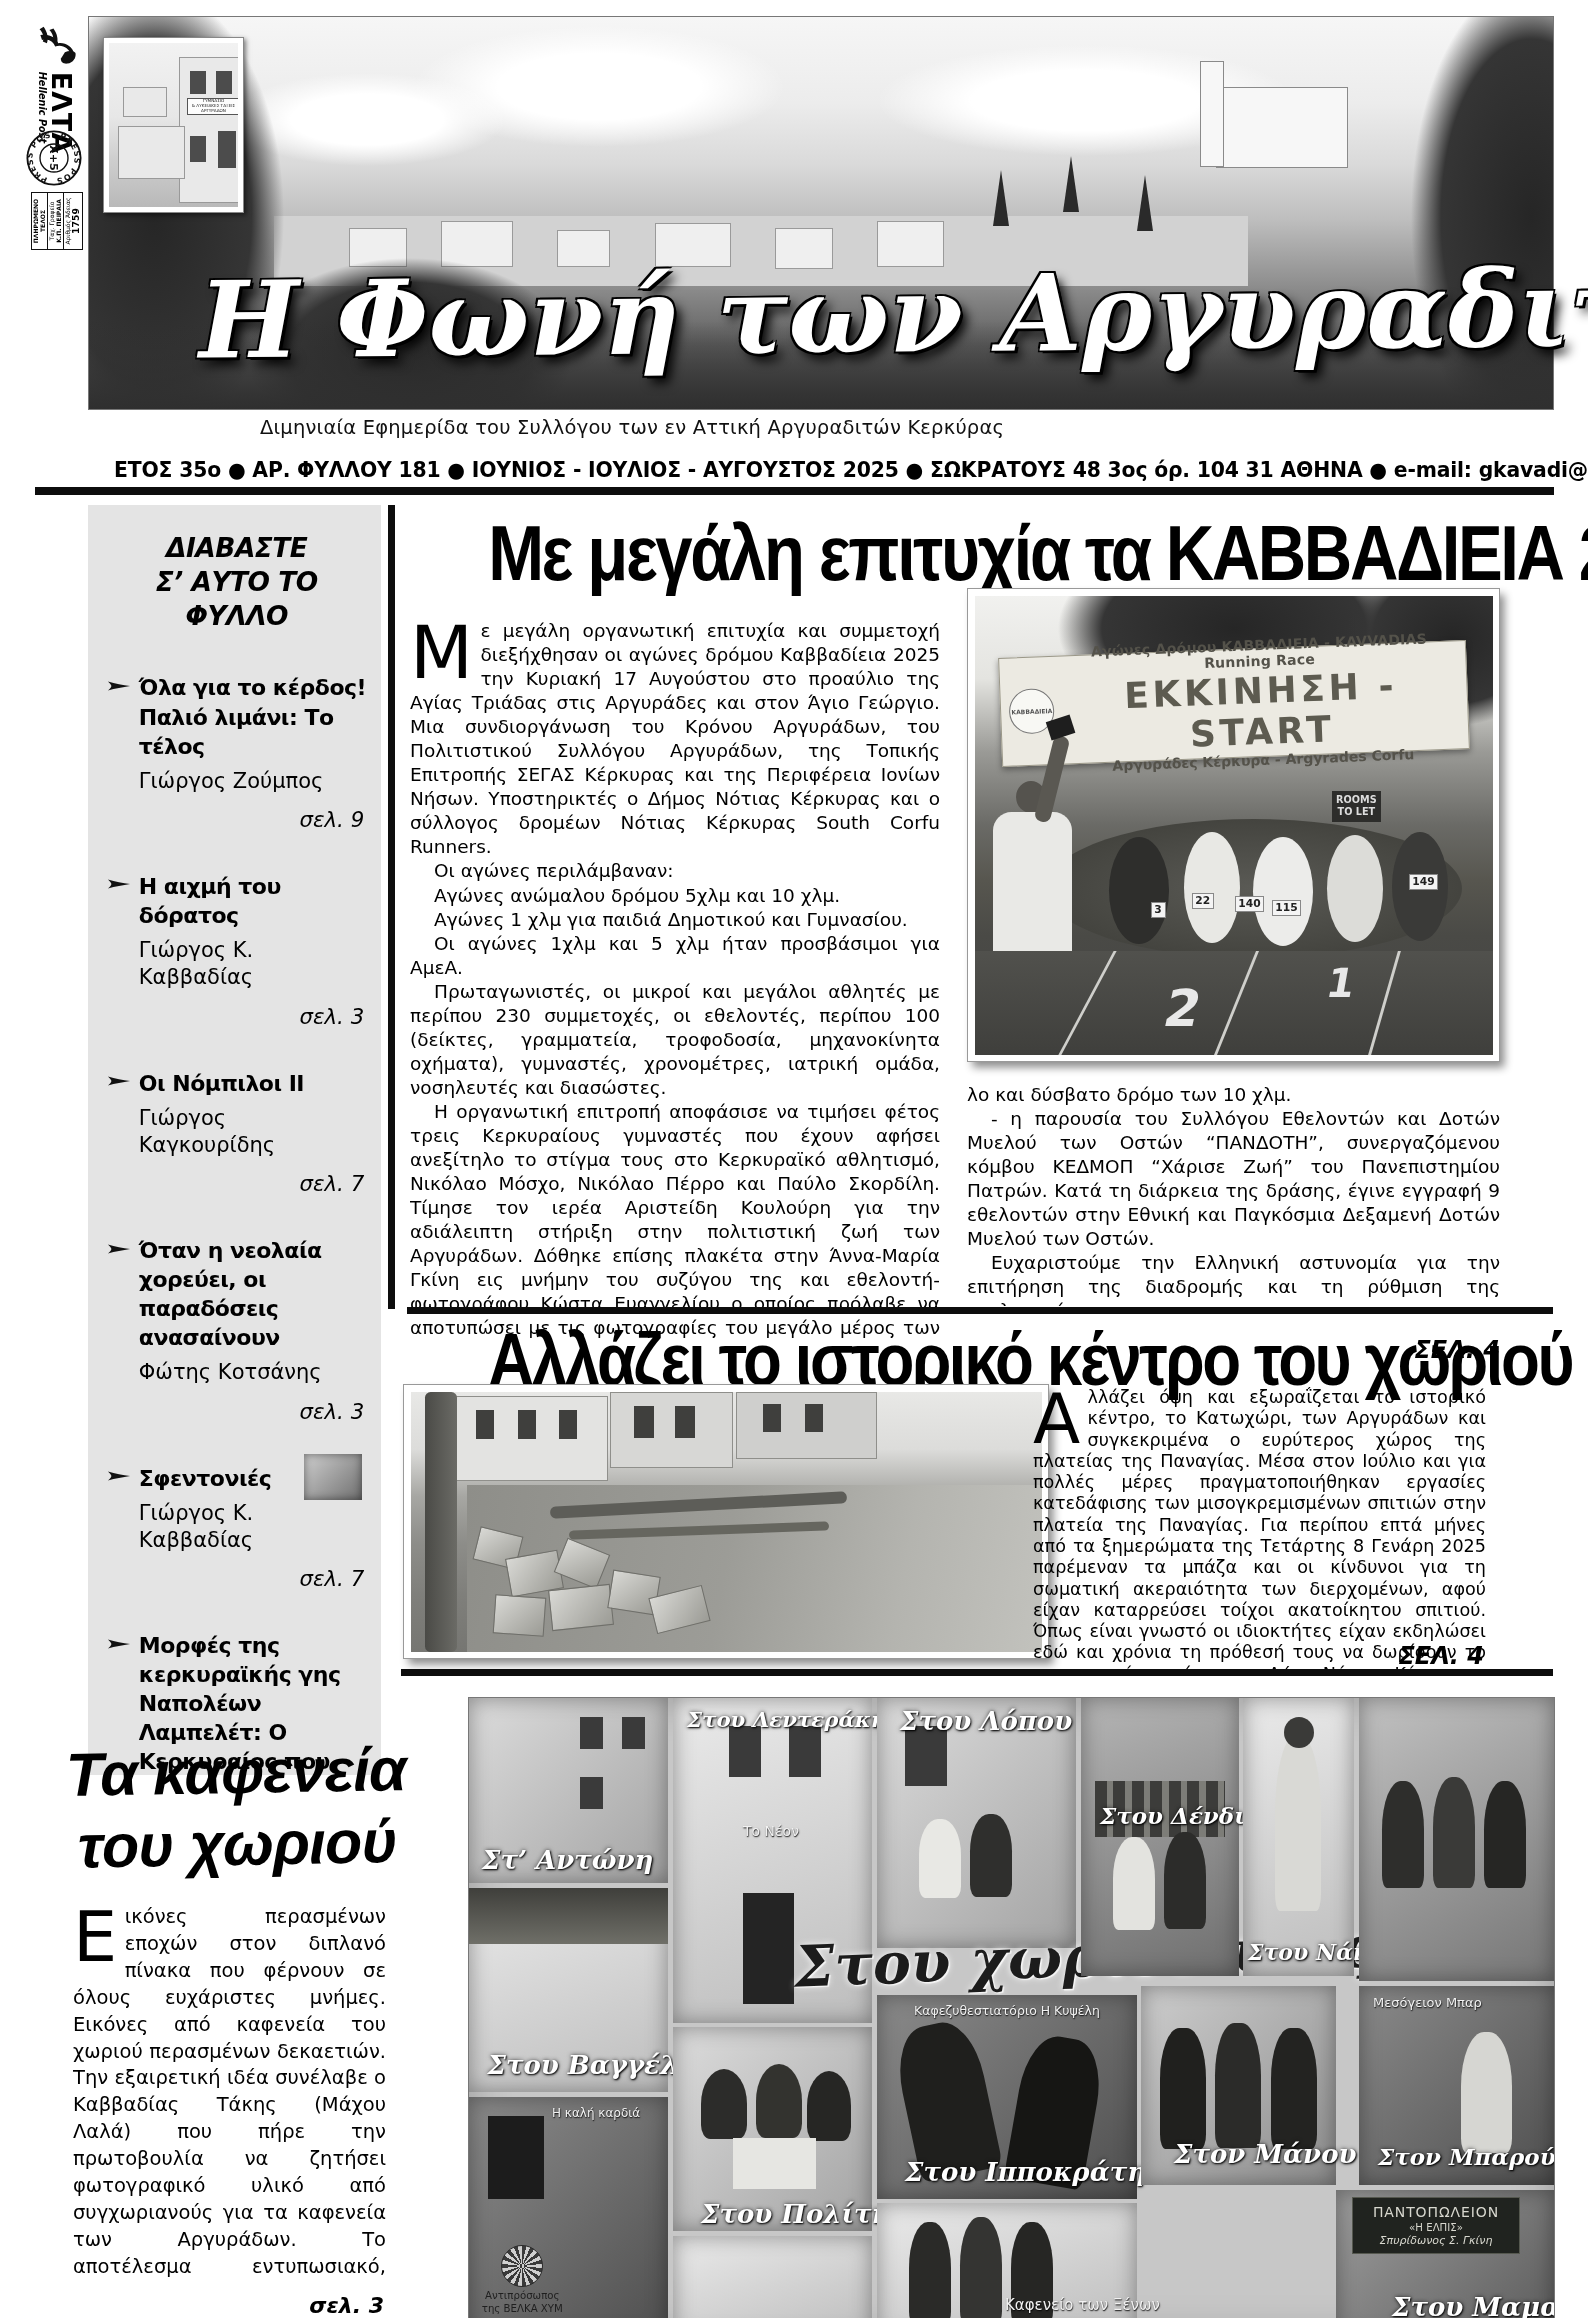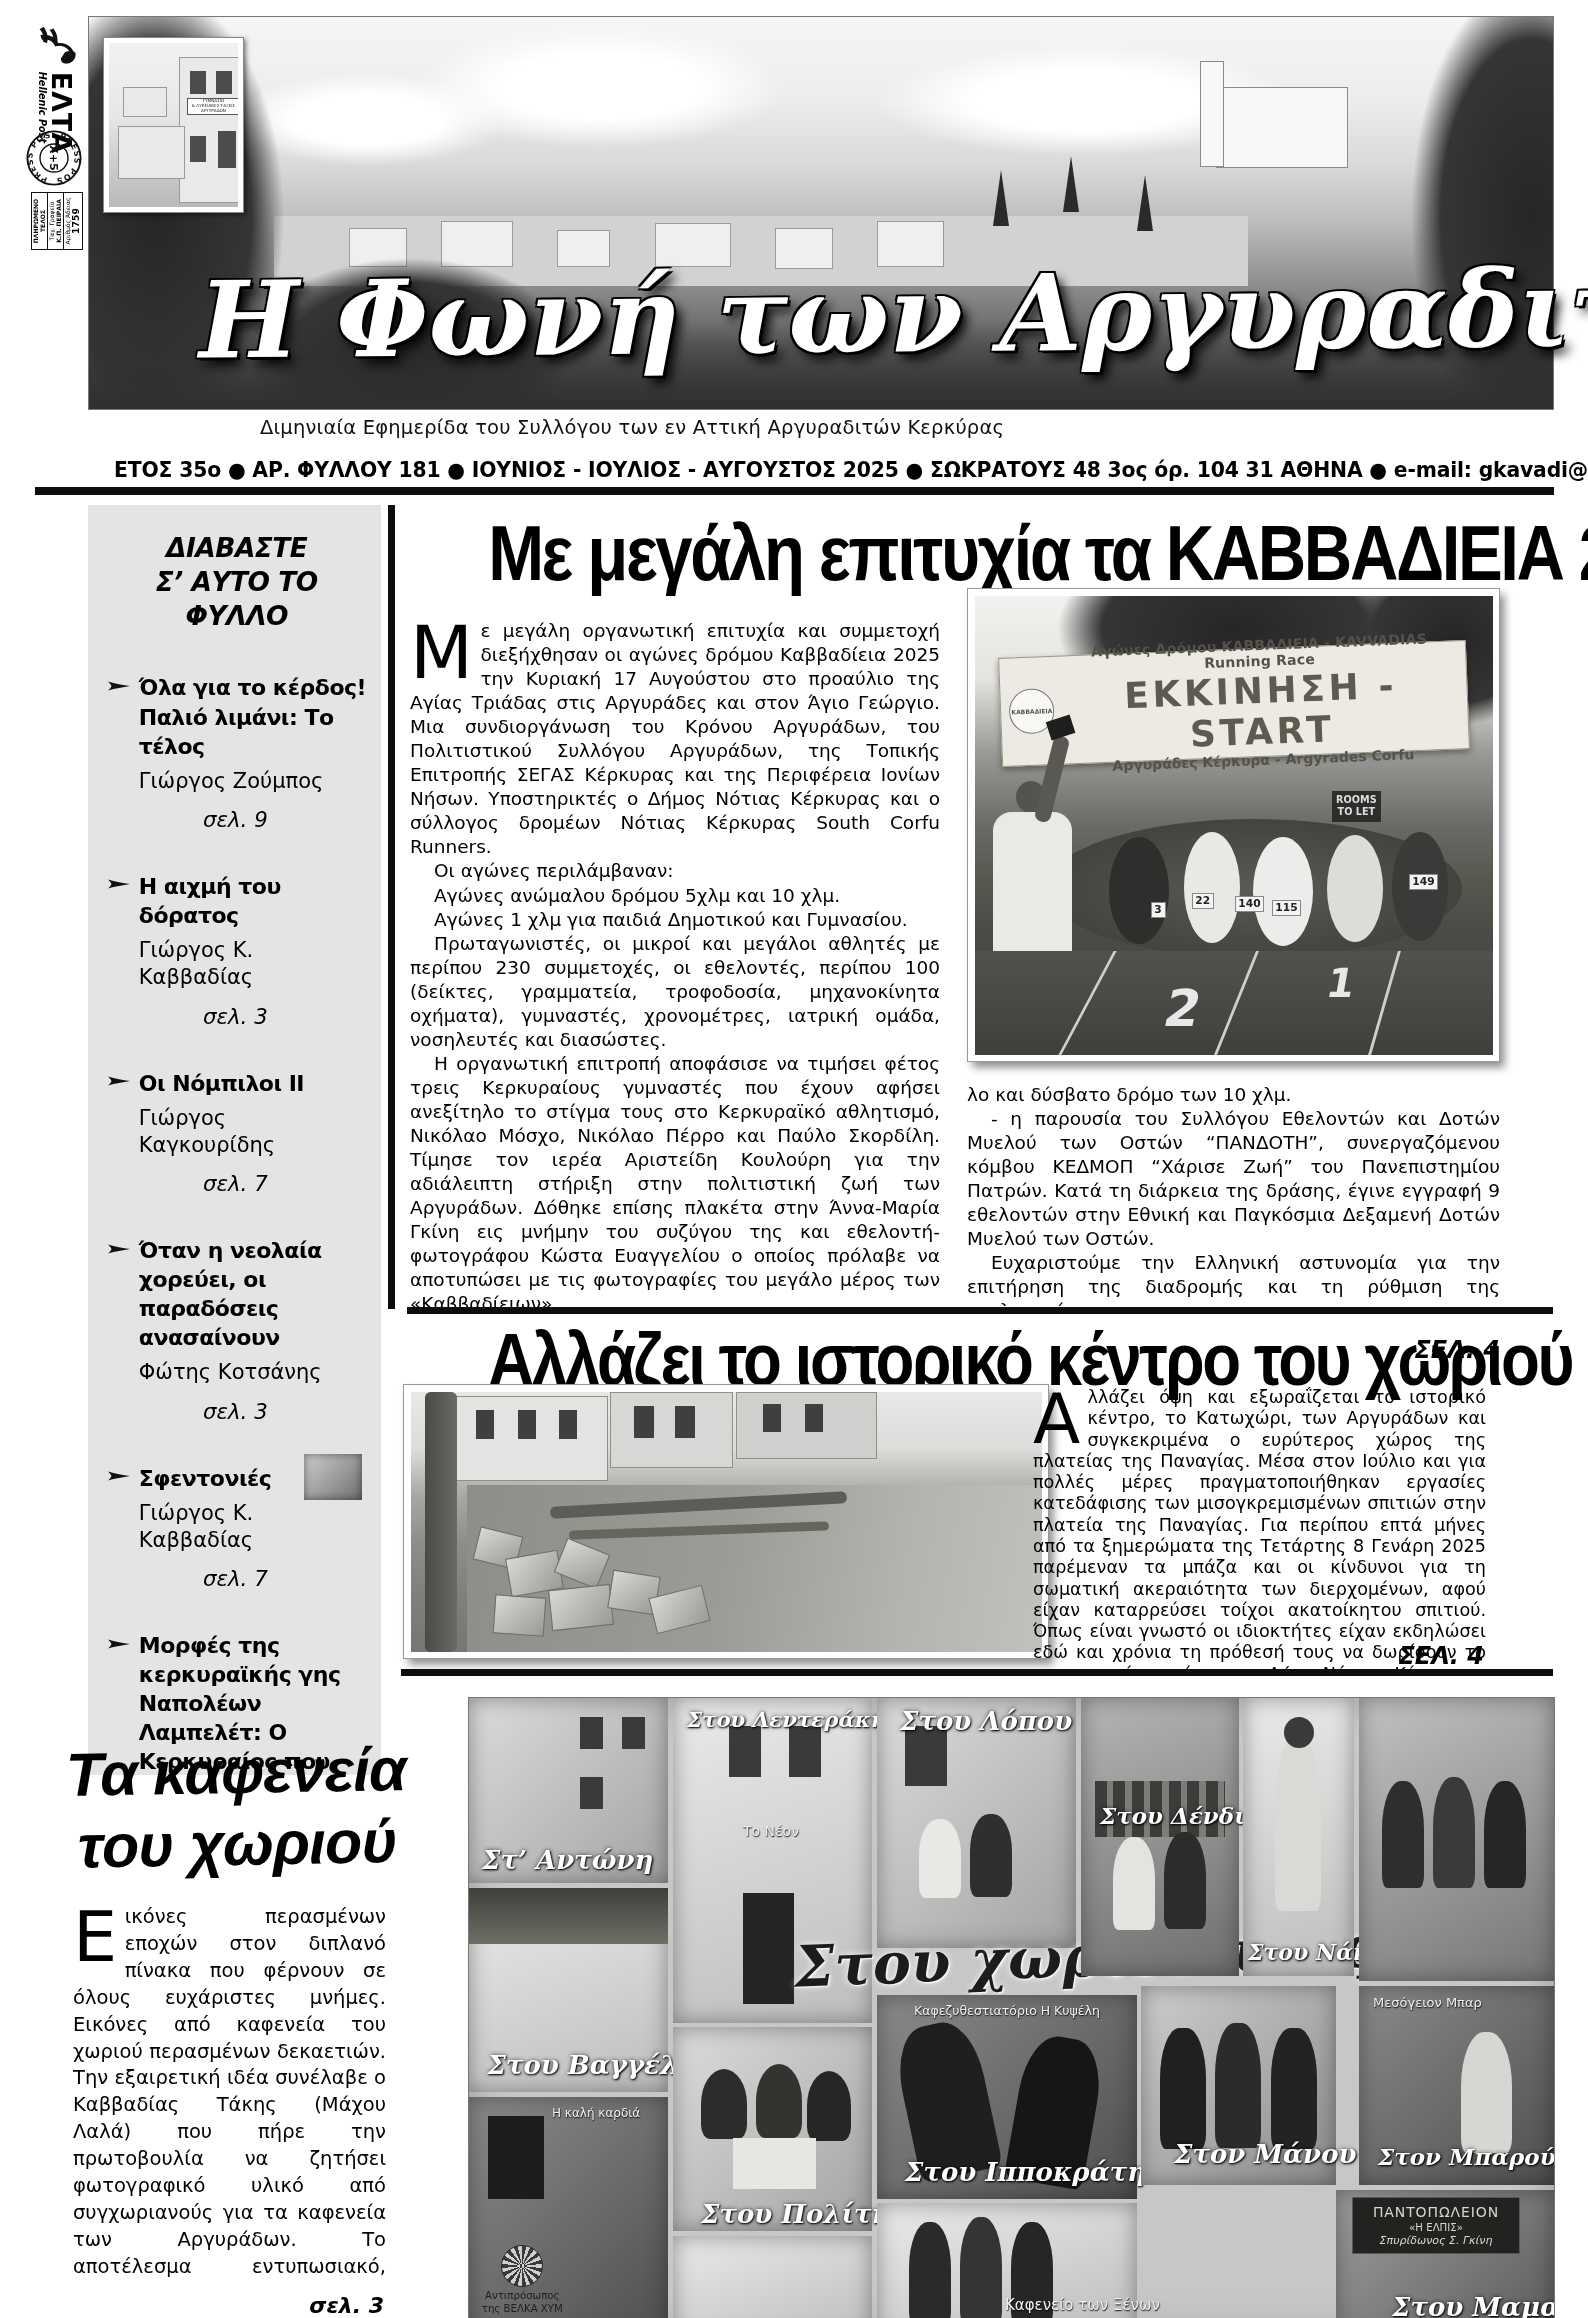--- a/index.html
+++ b/index.html
@@ -43,21 +43,21 @@
   .permit>div:last-child{border-bottom:none;}
   
   .sidebar{left:88px;top:505px;width:293px;height:1270px;background:#e4e4e4;box-sizing:border-box;
            padding:25.5px 14px 0 18.5px;overflow:hidden;}
   .toc-head{text-align:center;font-weight:bold;font-style:italic;font-size:26.4px;line-height:1.3;letter-spacing:-0.5px;}
   .toc-item{margin-top:40px;position:relative;}
   .toc-row{display:flex;align-items:flex-start;gap:8.3px;}
   .toc-arrow{flex:0 0 24px;margin-top:6.5px;}
   .toc-title{font-weight:bold;font-size:22px;line-height:1.32;letter-spacing:-0.5px;}
   .toc-author{font-size:21px;line-height:1.3;margin-top:7px;}
-  .toc-page{font-style:italic;font-size:21.3px;text-align:center;margin-top:12px;padding-right:2.8px;}
+  .toc-page{font-style:italic;font-size:21.3px;text-align:right;margin-top:12px;padding-right:2.8px;}
   .sidebar-rule{left:388px;top:505px;width:6.5px;height:804px;}
   
   .headline{font-weight:bold;letter-spacing:-2.8px;line-height:1;text-align:center;white-space:nowrap;
             font-family:"Liberation Sans",sans-serif;transform:scaleX(.86);transform-origin:center;}
   .bodytext{font-size:18.5px;line-height:1.3;text-align:justify;overflow:hidden;}
   .bodytext p{margin:0;text-indent:24px;}
   .bodytext p.first{text-indent:0;}
   .dropcap{float:left;font-size:73px;line-height:.8;padding:4.6px 7.4px 0 0;font-weight:400;}
   .pageref{font-weight:bold;font-style:italic;font-size:24px;text-align:right;}
   .photo-frame{background:#fff;border:0.5px solid #999;box-shadow:4.6px 5.6px 8.3px rgba(0,0,0,.45);
@@ -343,20 +343,21 @@
         <span class="lane-num" style="left:352px;top:9.3px;font-size:40px;transform:skewX(-10deg);">1</span>
       </div>
     </div>
   </div>
 
   <div class="abs bodytext" style="left:410px;top:619px;width:530px;height:723px;">
     <p class="first"><span class="dropcap">Μ</span><span>ε μεγάλη οργανωτική επιτυχία και συμμετοχή διεξήχθησαν οι αγώνες δρόμου Καββαδίεια 2025 την Κυριακή 17 Αυγούστου στο προαύλιο της Αγίας Τριάδας στις Αργυράδες και στον Άγιο Γεώργιο. Μια συνδιοργάνωση του Κρόνου Αργυράδων, του Πολιτιστικού Συλλόγου Αργυράδων, της Τοπικής Επιτροπής ΣΕΓΑΣ Κέρκυρας και της Περιφέρεια Ιονίων Νήσων. Υποστηρικτές ο Δήμος Νότιας Κέρκυρας και ο σύλλογος δρομέων Νότιας Κέρκυρας South Corfu Runners.</span></p>
     <p>Οι αγώνες περιλάμβαναν:</p>
     <p>Αγώνες ανώμαλου δρόμου 5χλμ και 10 χλμ.</p>
     <p>Αγώνες 1 χλμ για παιδιά Δημοτικού και Γυμνασίου.</p>
+    <p>Οι αγώνες 1χλμ και 5 χλμ ήταν προσβάσιμοι για ΑμεΑ.</p>
     <p>Πρωταγωνιστές, οι μικροί και μεγάλοι αθλητές με περίπου 230 συμμετοχές, οι εθελοντές, περίπου 100 (δείκτες, γραμματεία, τροφοδοσία, μηχανοκίνητα οχήματα), γυμναστές, χρονομέτρες, ιατρική ομάδα, νοσηλευτές και διασώστες.</p>
     <p>Η οργανωτική επιτροπή αποφάσισε να τιμήσει φέτος τρεις Κερκυραίους γυμναστές που έχουν αφήσει ανεξίτηλο το στίγμα τους στο Κερκυραϊκό αθλητισμό, Νικόλαο Μόσχο, Νικόλαο Πέρρο και Παύλο Σκορδίλη. Τίμησε τον ιερέα Αριστείδη Κουλούρη για την αδιάλειπτη στήριξη στην πολιτιστική ζωή των Αργυράδων. Δόθηκε επίσης πλακέτα στην Άννα-Μαρία Γκίνη εις μνήμην του συζύγου της και εθελοντή-φωτογράφου Κώστα Ευαγγελίου ο οποίος πρόλαβε να αποτυπώσει με τις φωτογραφίες του μεγάλο μέρος των «Καββαδίειων».</p>
 
   </div>
   <div class="abs bodytext" style="left:967px;top:1083px;width:533px;height:223px;">
     <p class="first">λο και δύσβατο δρόμο των 10 χλμ.</p>
     <p>- η παρουσία του Συλλόγου Εθελοντών και Δοτών Μυελού των Οστών “ΠΑΝΔΟΤΗ”, συνεργαζόμενου κόμβου ΚΕΔΜΟΠ “Χάρισε Ζωή” του Πανεπιστημίου Πατρών. Κατά τη διάρκεια της δράσης, έγινε εγγραφή 9 εθελοντών στην Εθνική και Παγκόσμια Δεξαμενή Δοτών Μυελού των Οστών.</p>
     <p>Ευχαριστούμε την Ελληνική αστυνομία για την επιτήρηση της διαδρομής και τη ρύθμιση της κυκλοφορίας.</p>
 
   </div>

